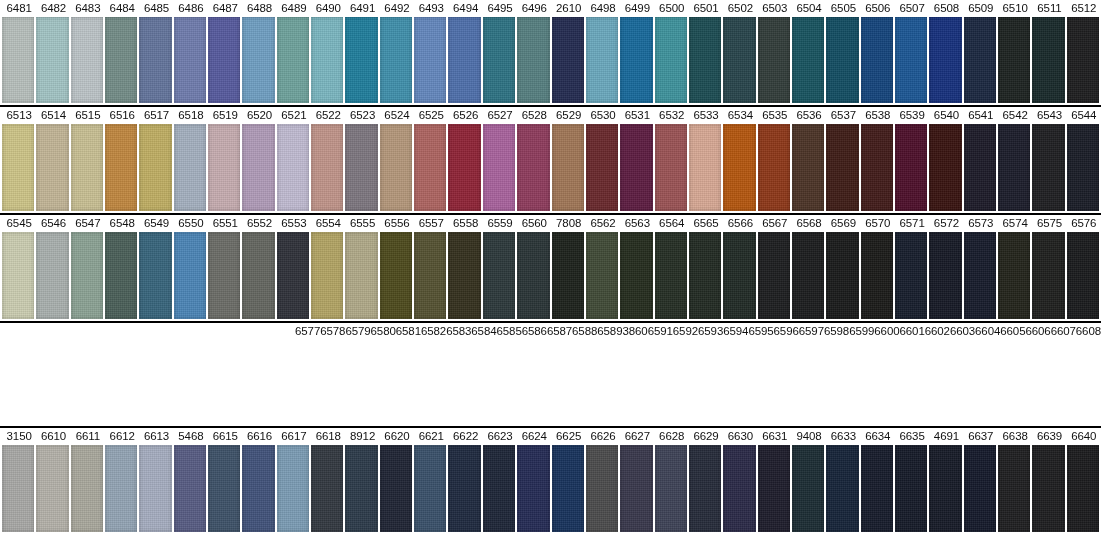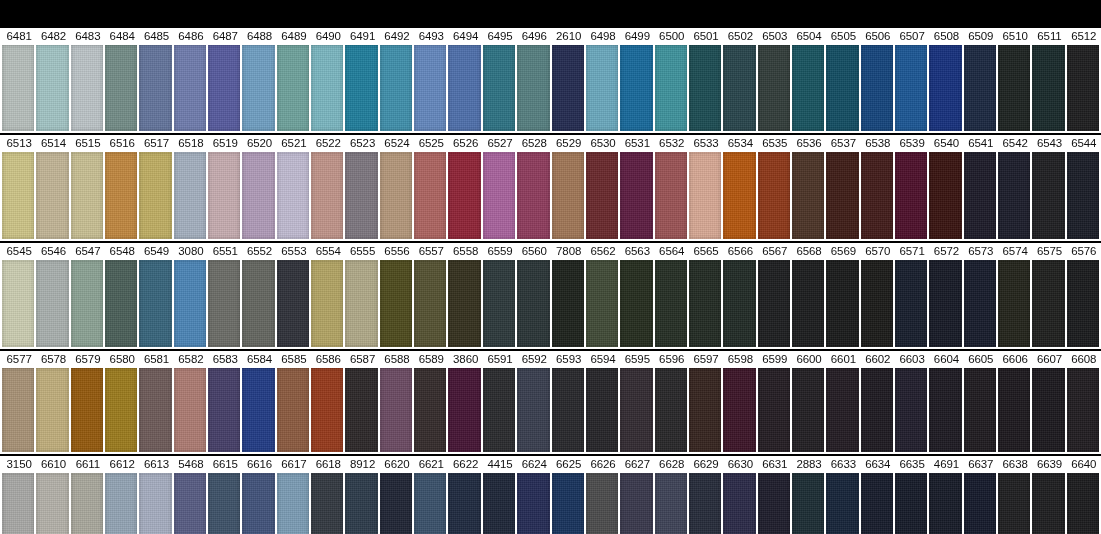--- a/index.html
+++ b/index.html
@@ -24,24 +24,24 @@
   }
 
   .swatch-row {
     width: 1101px;
     background: #ffffff;
     display: flex;
     flex-direction: column;
     box-sizing: border-box;
     flex: 0 0 auto;
   }
-  .swatch-row.r1 { height: 105px; margin-top: 28px; }
+  .swatch-row.r1 { height: 105px; }
   .swatch-row.r2 { height: 106px; }
   .swatch-row.r3 { height: 106px; }
-  .swatch-row.r4 { height: 103px; }
+  .swatch-row.r4 { height: 103px; align-items: flex-end; }
   .swatch-row.r5 { height: 106px; }
 
   .label-strip {
     height: 17px;
     display: flex;
     align-items: center;
     background: #ffffff;
     padding-left: 2px;
     box-sizing: border-box;
   }
@@ -234,21 +234,21 @@
       </div>
     </div>
     <div class="row-gap"></div>
     <div class="swatch-row r3">
       <div class="label-strip">
         <div class="swatch-label">6545</div>
         <div class="swatch-label">6546</div>
         <div class="swatch-label">6547</div>
         <div class="swatch-label">6548</div>
         <div class="swatch-label">6549</div>
-        <div class="swatch-label">3080</div>
+        <div class="swatch-label">6550</div>
         <div class="swatch-label">6551</div>
         <div class="swatch-label">6552</div>
         <div class="swatch-label">6553</div>
         <div class="swatch-label">6554</div>
         <div class="swatch-label">6555</div>
         <div class="swatch-label">6556</div>
         <div class="swatch-label">6557</div>
         <div class="swatch-label">6558</div>
         <div class="swatch-label">6559</div>
         <div class="swatch-label">6560</div>
@@ -385,30 +385,30 @@
         <div class="swatch-label">6613</div>
         <div class="swatch-label">5468</div>
         <div class="swatch-label">6615</div>
         <div class="swatch-label">6616</div>
         <div class="swatch-label">6617</div>
         <div class="swatch-label">6618</div>
         <div class="swatch-label">8912</div>
         <div class="swatch-label">6620</div>
         <div class="swatch-label">6621</div>
         <div class="swatch-label">6622</div>
-        <div class="swatch-label">4415</div>
+        <div class="swatch-label">6623</div>
         <div class="swatch-label">6624</div>
         <div class="swatch-label">6625</div>
         <div class="swatch-label">6626</div>
         <div class="swatch-label">6627</div>
         <div class="swatch-label">6628</div>
         <div class="swatch-label">6629</div>
         <div class="swatch-label">6630</div>
         <div class="swatch-label">6631</div>
-        <div class="swatch-label">2883</div>
+        <div class="swatch-label">9408</div>
         <div class="swatch-label">6633</div>
         <div class="swatch-label">6634</div>
         <div class="swatch-label">6635</div>
         <div class="swatch-label">4691</div>
         <div class="swatch-label">6637</div>
         <div class="swatch-label">6638</div>
         <div class="swatch-label">6639</div>
         <div class="swatch-label">6640</div>
       </div>
       <div class="chip-strip">

